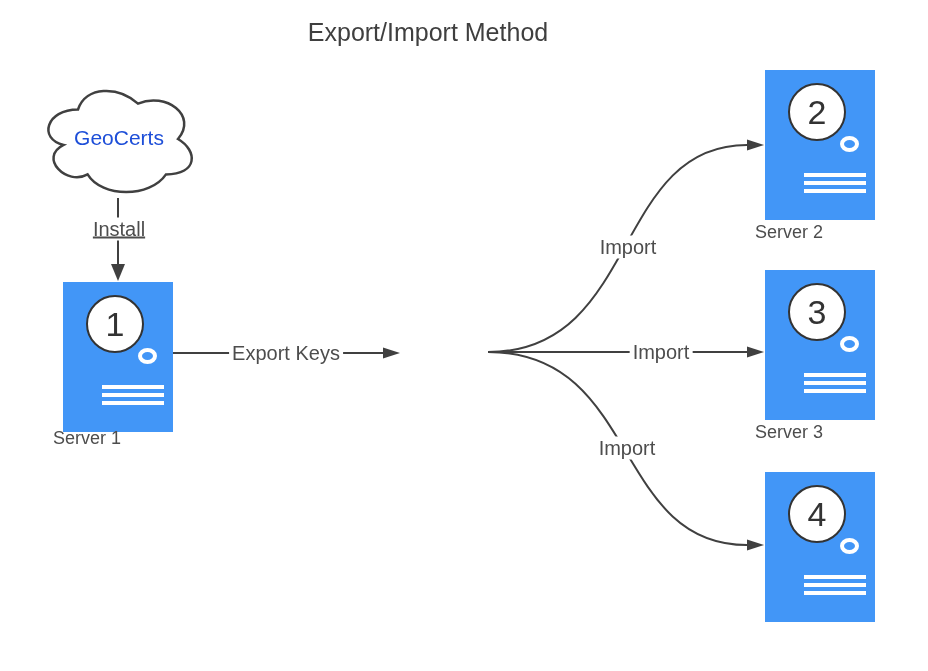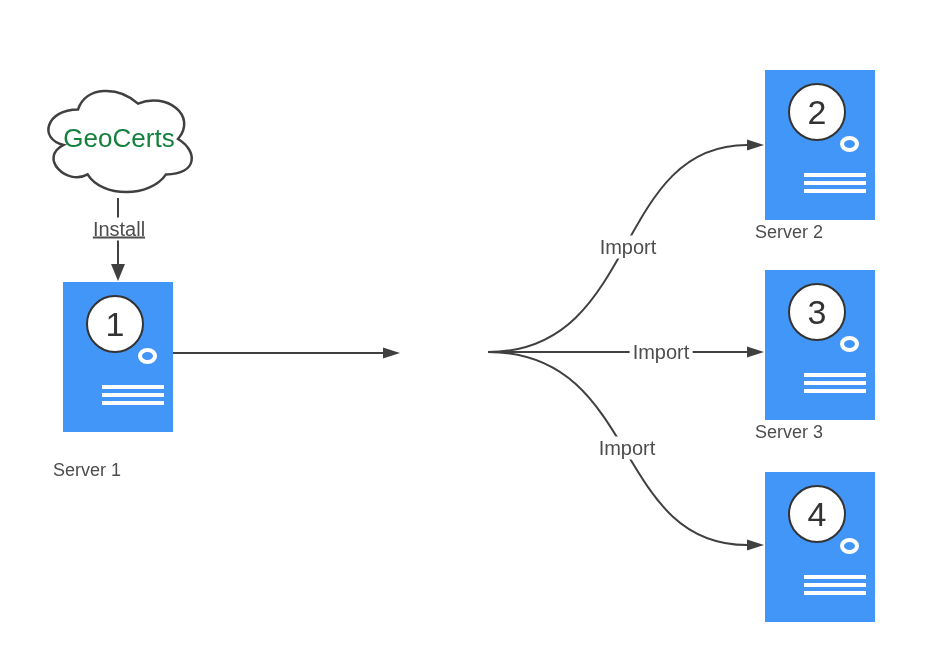--- a/index.html
+++ b/index.html
@@ -32,22 +32,22 @@
     left: 428px; top: 18px;
     transform: translateX(-50%);
     font-size: 25px;
     color: var(--title);
     white-space: nowrap;
   }
   .cloud-label {
     position: absolute;
     left: 119px; top: 138px;
     transform: translate(-50%,-50%);
-    font-size: 26px;
-    color: #15803d;
+    font-size: 21px;
+    color: #1d4ed8;
     white-space: nowrap;
   }
   .edge-label {
     position: absolute;
     transform: translate(-50%,-50%);
     background: #ffffff;
     padding: 0 3px;
     font-size: 20px;
     color: var(--label);
     white-space: nowrap;
@@ -122,40 +122,42 @@
     <path class="edge" d="M 488 352 C 640 352 612 145 747 145"></path>
     <polygon class="arrowhead" points="747,139.5 764,145 747,150.5"></polygon>
 
     <path class="edge" d="M 488 352 L 747 352"></path>
     <polygon class="arrowhead" points="747,346.5 764,352 747,357.5"></polygon>
 
     <path class="edge" d="M 488 352 C 640 352 612 545 747 545"></path>
     <polygon class="arrowhead" points="747,539.5 764,545 747,550.5"></polygon>
   </svg>
 
+  <div class="diagram-title">Export/Import Method</div>
 
   <div class="cloud-label">GeoCerts</div>
 
   <div class="edge-label" style="left:119px; top:229px;text-decoration:underline;">Install</div>
+  <div class="edge-label" style="left:286px; top:353px;">Export Keys</div>
   <div class="edge-label" style="left:628px; top:247px;">Import</div>
   <div class="edge-label" style="left:661px; top:352px;">Import</div>
   <div class="edge-label" style="left:627px; top:448px;">Import</div>
 
   <div class="server" style="left:63px; top:282px;">
     <div class="server-badge">
       <span>1</span>
     </div>
     <div class="server-indicator"></div>
     <div class="server-vents">
         <i></i>
         <i></i>
         <i></i>
       </div>
   </div>
-  <div class="server-caption" style="left:53px; top:460px;">Server 1</div>
+  <div class="server-caption" style="left:53px; top:428px;">Server 1</div>
 
   <div class="server" style="left:765px; top:70px;">
     <div class="server-badge">
       <span>2</span>
     </div>
     <div class="server-indicator"></div>
     <div class="server-vents">
         <i></i>
         <i></i>
         <i></i>

